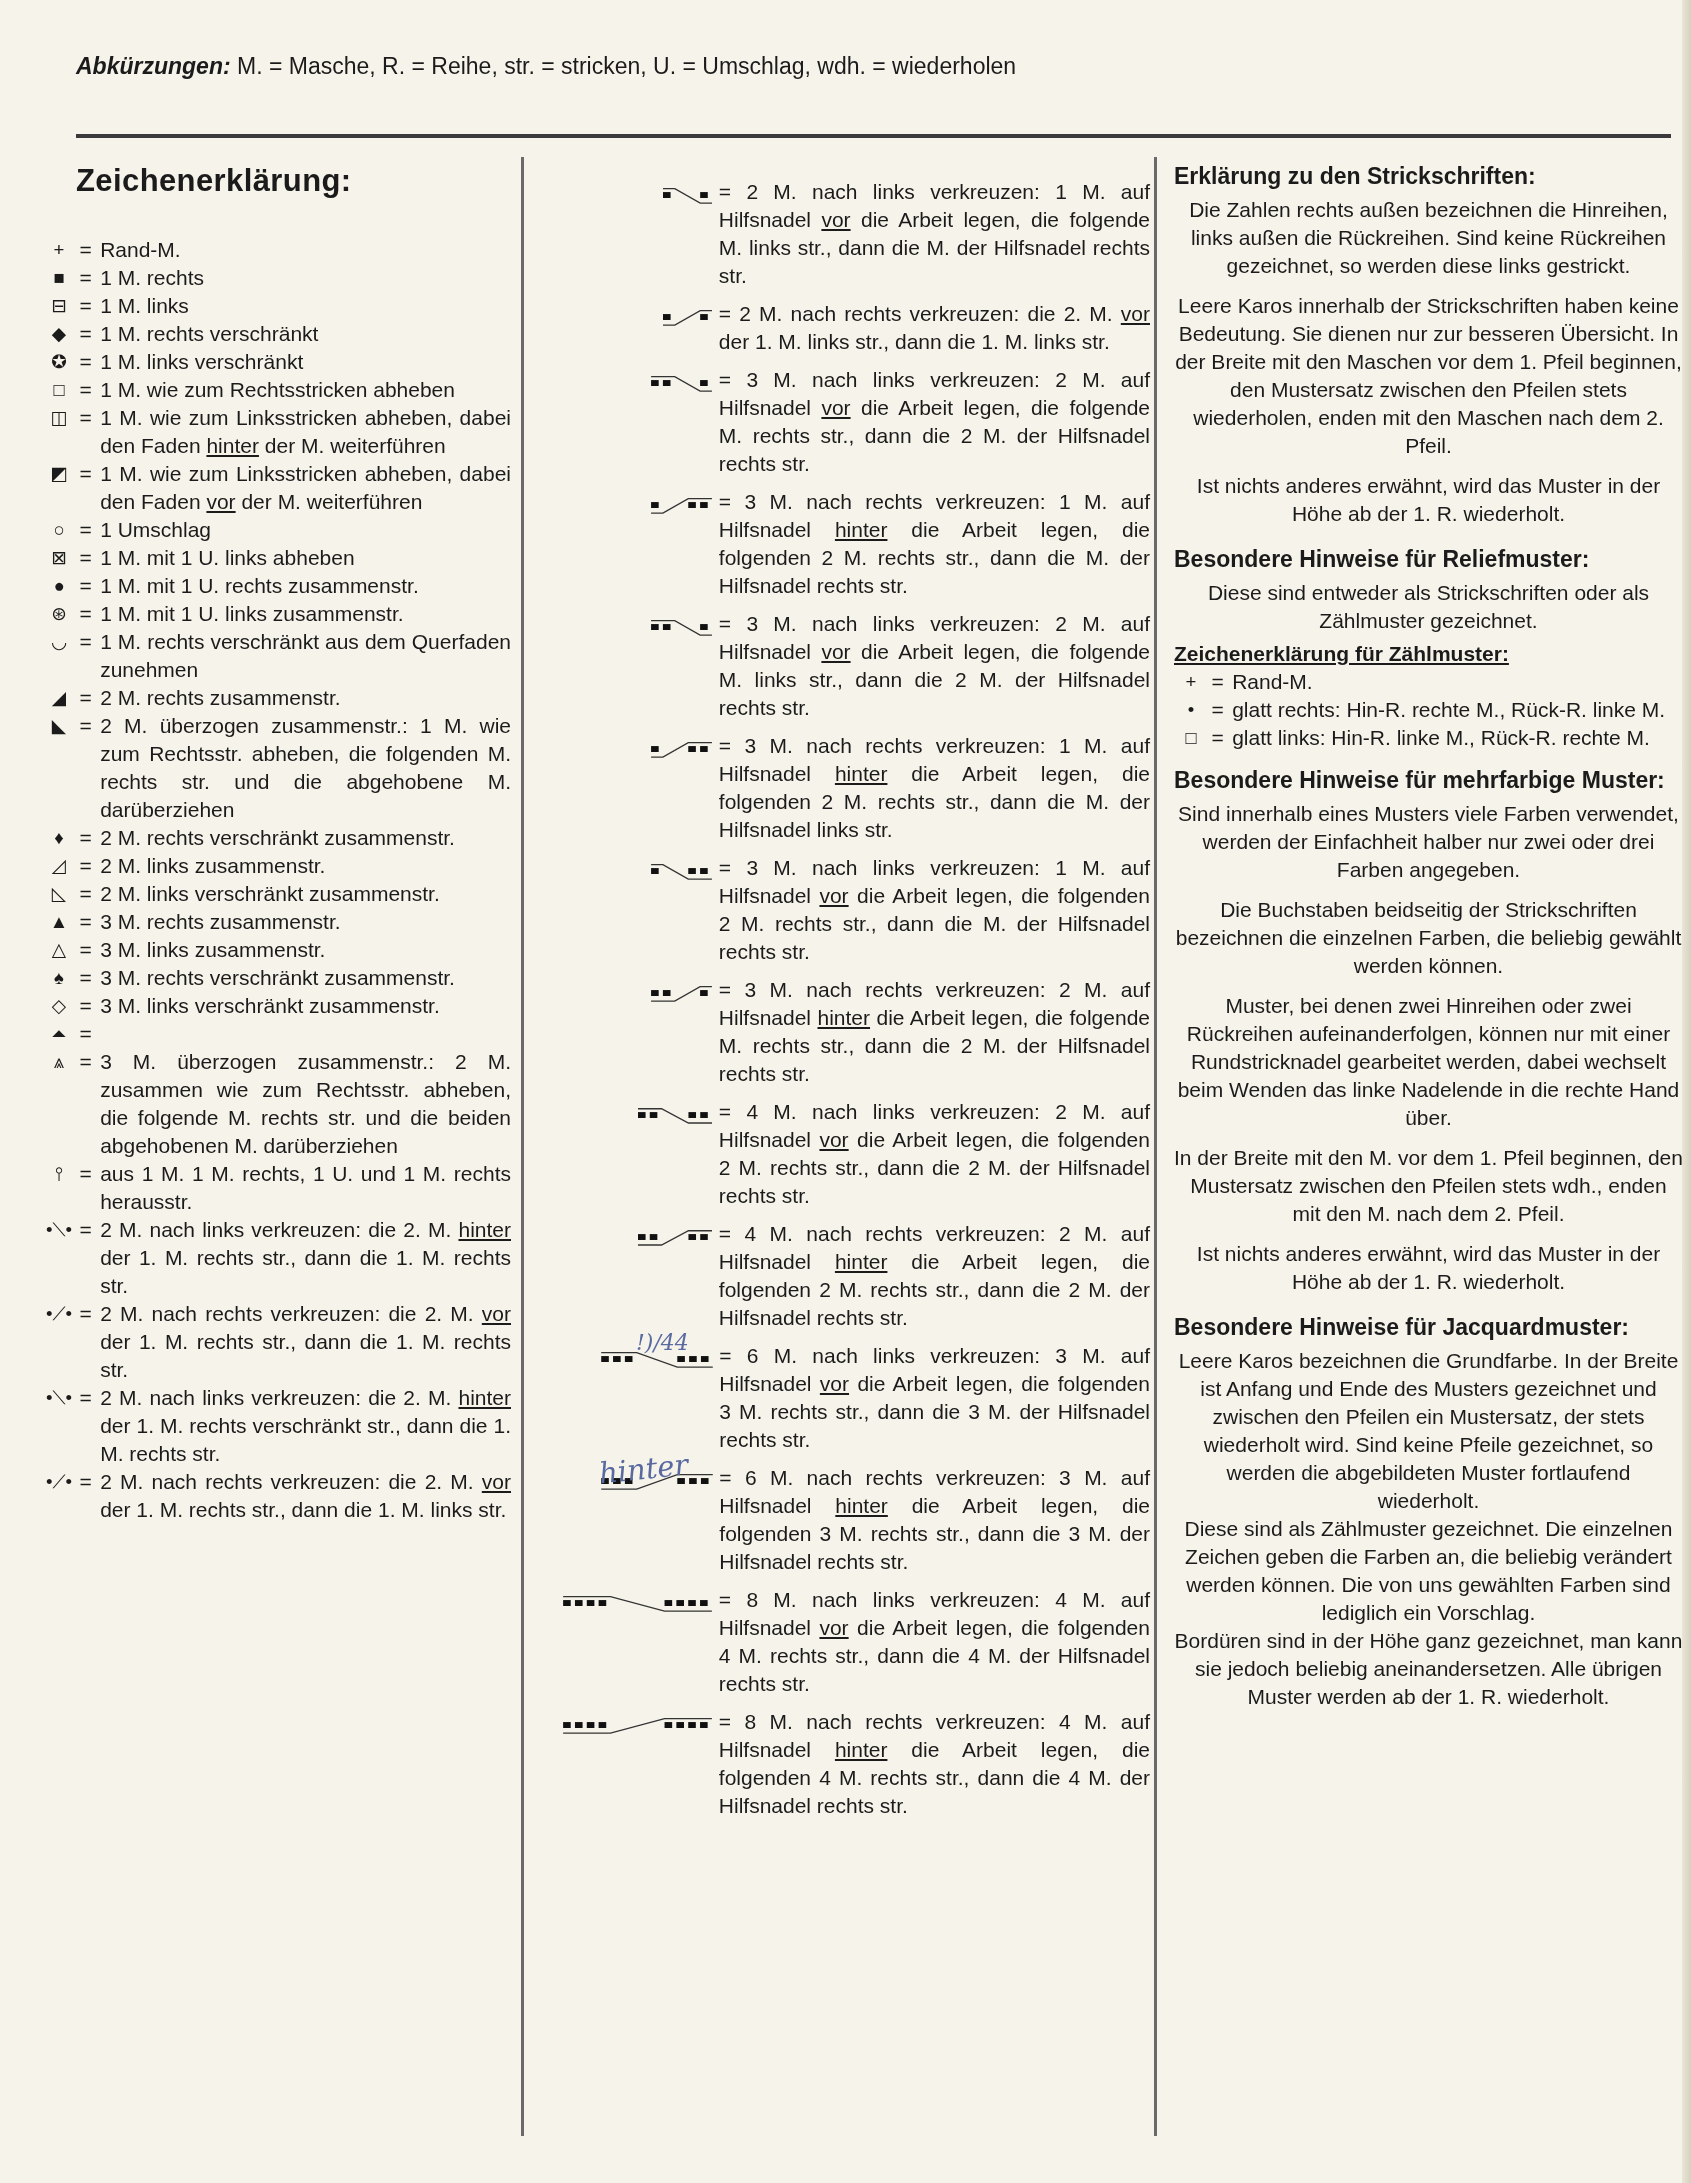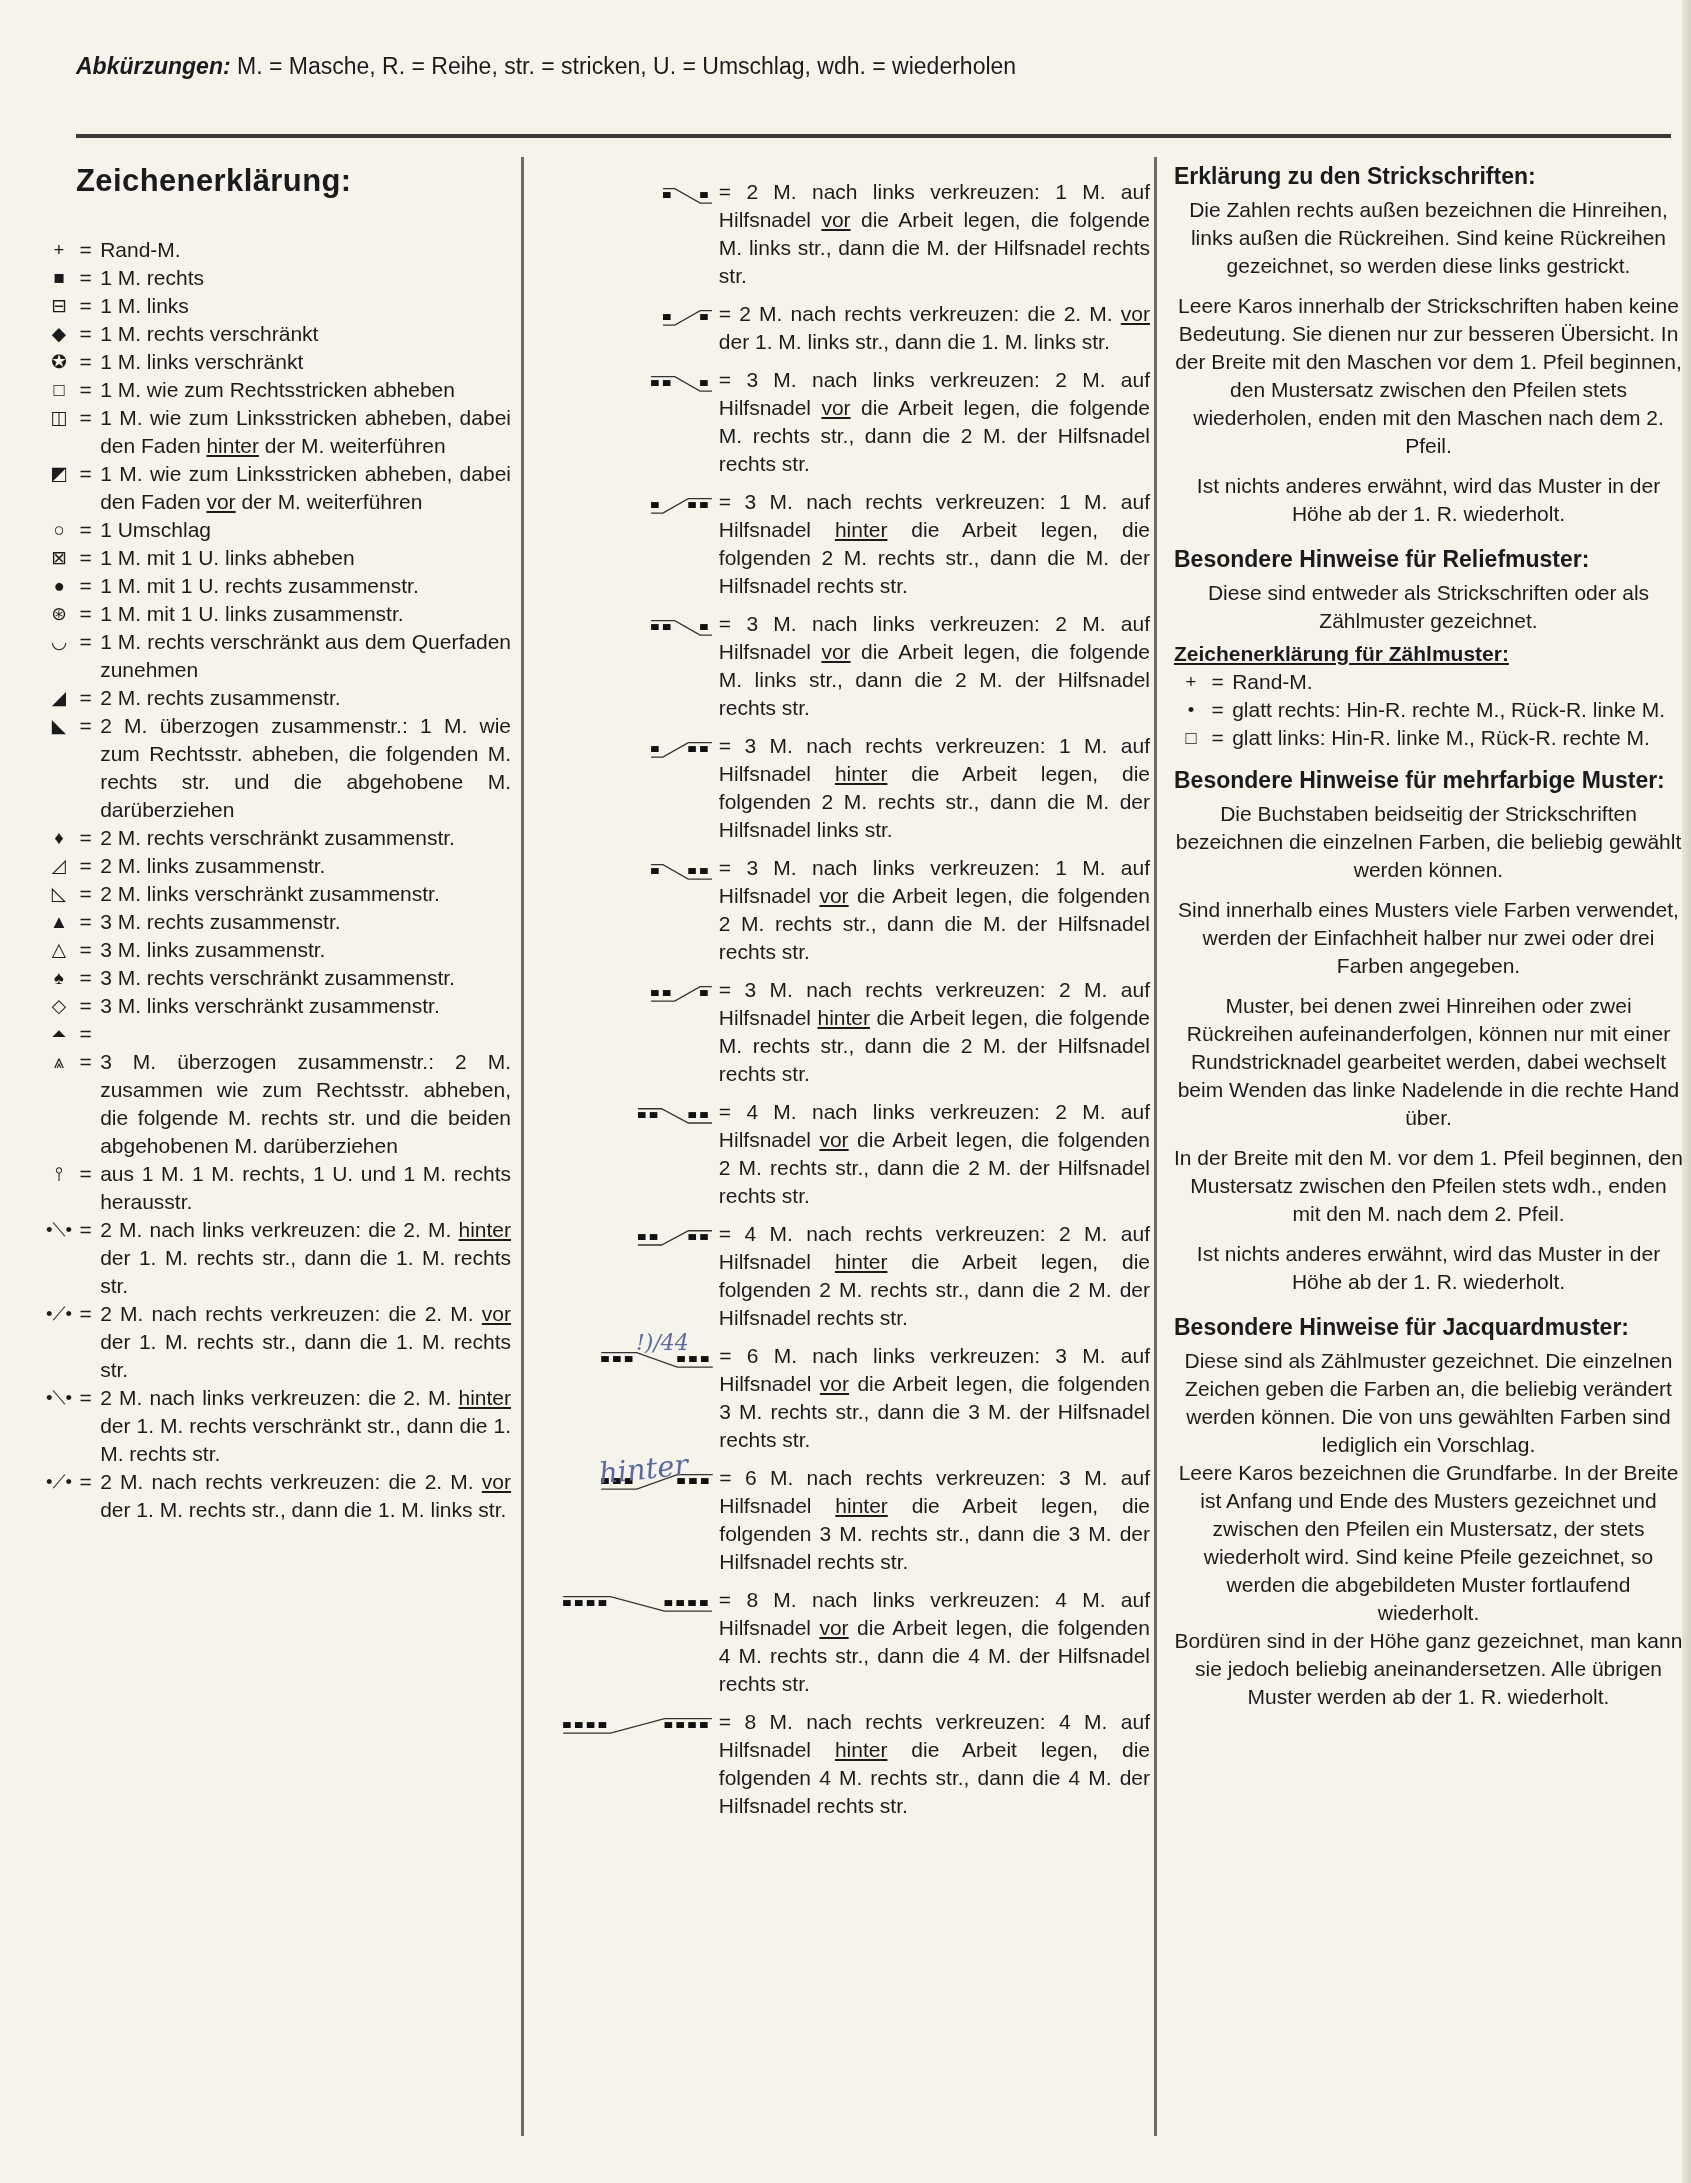--- a/index.html
+++ b/index.html
@@ -418,27 +418,27 @@
         <div class="legend-item">
           <span class="sym">□</span>
           <span class="eq">=</span>
           <span class="desc" style="text-align: left;">glatt links: Hin-R. linke M., Rück-R. rechte M.</span>
         </div>
       </div>
   </section>
 
   <section>
     <h3>Besondere Hinweise für mehrfarbige Muster:</h3>
+    <p>Sind innerhalb eines Musters viele Farben verwendet, werden der Einfachheit halber nur zwei oder drei Farben angegeben.</p>
     <p>Die Buchstaben beidseitig der Strickschriften bezeichnen die einzelnen Farben, die beliebig gewählt werden können.</p>
-    <p>Sind innerhalb eines Musters viele Farben verwendet, werden der Einfachheit halber nur zwei oder drei Farben angegeben.</p>
     <p>Muster, bei denen zwei Hinreihen oder zwei Rückreihen aufeinanderfolgen, können nur mit einer Rundstricknadel gearbeitet werden, dabei wechselt beim Wenden das linke Nadelende in die rechte Hand über.</p>
     <p>In der Breite mit den M. vor dem 1. Pfeil beginnen, den Mustersatz zwischen den Pfeilen stets wdh., enden mit den M. nach dem 2. Pfeil.</p>
     <p style="margin-bottom:17px">Ist nichts anderes erwähnt, wird das Muster in der Höhe ab der 1. R. wiederholt.</p>
   </section>
 
   <section>
     <h3>Besondere Hinweise für Jacquardmuster:</h3>
+    <p style="margin-bottom:0">Leere Karos bezeichnen die Grundfarbe. In der Breite ist Anfang und Ende des Musters gezeichnet und zwischen den Pfeilen ein Mustersatz, der stets wiederholt wird. Sind keine Pfeile gezeichnet, so werden die abgebildeten Muster fortlaufend wiederholt.</p>
     <p style="margin-bottom:0">Diese sind als Zählmuster gezeichnet. Die einzelnen Zeichen geben die Farben an, die beliebig verändert werden können. Die von uns gewählten Farben sind lediglich ein Vorschlag.</p>
-    <p style="margin-bottom:0">Leere Karos bezeichnen die Grundfarbe. In der Breite ist Anfang und Ende des Musters gezeichnet und zwischen den Pfeilen ein Mustersatz, der stets wiederholt wird. Sind keine Pfeile gezeichnet, so werden die abgebildeten Muster fortlaufend wiederholt.</p>
     <p>Bordüren sind in der Höhe ganz gezeichnet, man kann sie jedoch beliebig aneinandersetzen. Alle übrigen Muster werden ab der 1. R. wiederholt.</p>
   </section>
 </div>
 
 
 </body></html>

